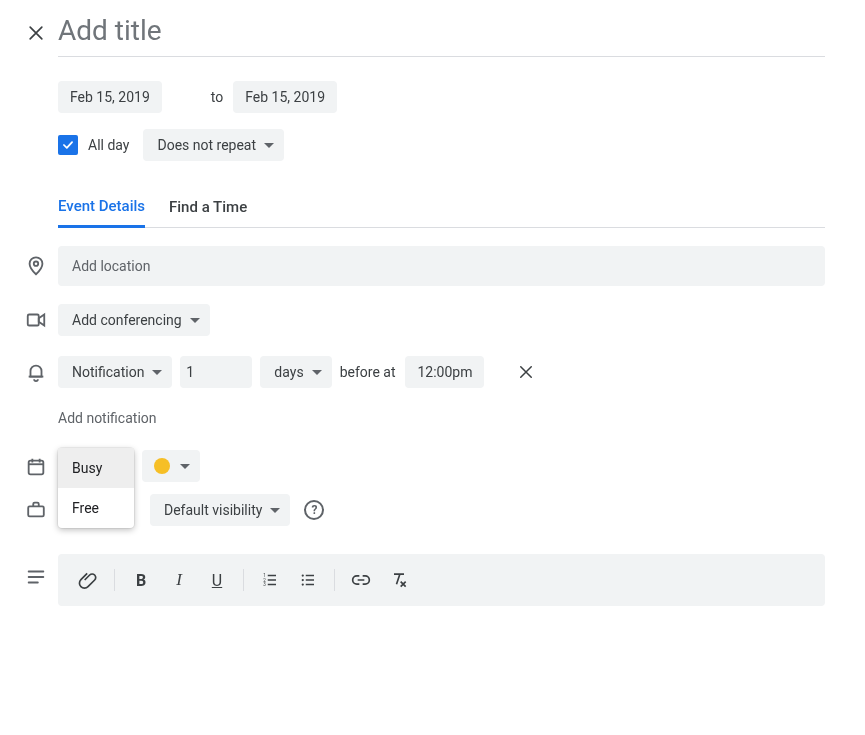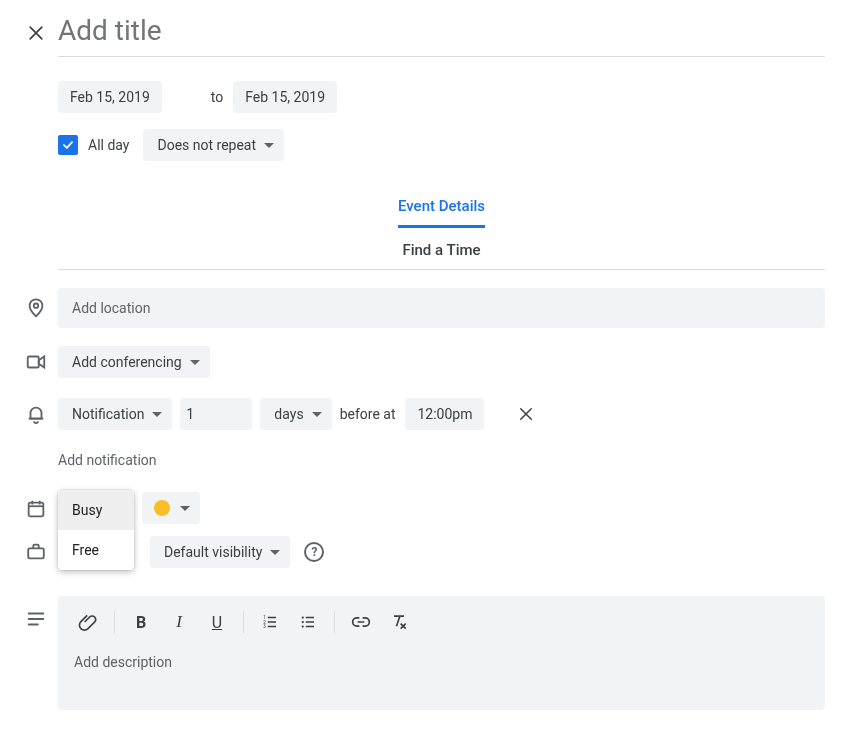--- a/index.html
+++ b/index.html
@@ -91,23 +91,22 @@
     width: 0; height: 0;
     border-left: 5px solid transparent;
     border-right: 5px solid transparent;
     border-top: 5px solid #5f6368;
   }
   .tabs-row {
     margin-top: 36px;
     margin-left: 44px;
     display: flex;
     align-items: center;
-    gap: 14px;
+    gap: 24px;
     border-bottom: 1px solid #dadce0;
-    flex-direction: column;
   }
   .tab {
     font-size: 15px;
     padding-bottom: 10px;
     cursor: pointer;
     color: #3c4043;
     font-weight: 500;
   }
   .tab.active {
     color: #1a73e8;
@@ -425,17 +424,16 @@
               <path d="M10 7 L7 7 A5 5 0 0 0 7 17 L10 17 M14 7 L17 7 A5 5 0 0 1 17 17 L14 17 M8 12 L16 12"></path>
             </svg>
         </span>
         <span class="tb-btn">
           <svg width="20" height="20" viewBox="0 0 24 24">
               <path d="M6 5 L18 5 M13 5 L9 17" stroke="#3c4043" stroke-width="2"></path>
               <path d="M14 14 L20 20 M20 14 L14 20" stroke="#3c4043" stroke-width="2"></path>
             </svg>
         </span>
       </div>
-      <textarea class="desc-input" rows="2" placeholder="Add description" style=""></textarea>
     </div>
   </div>
 
 </div>
 
 </body></html>

